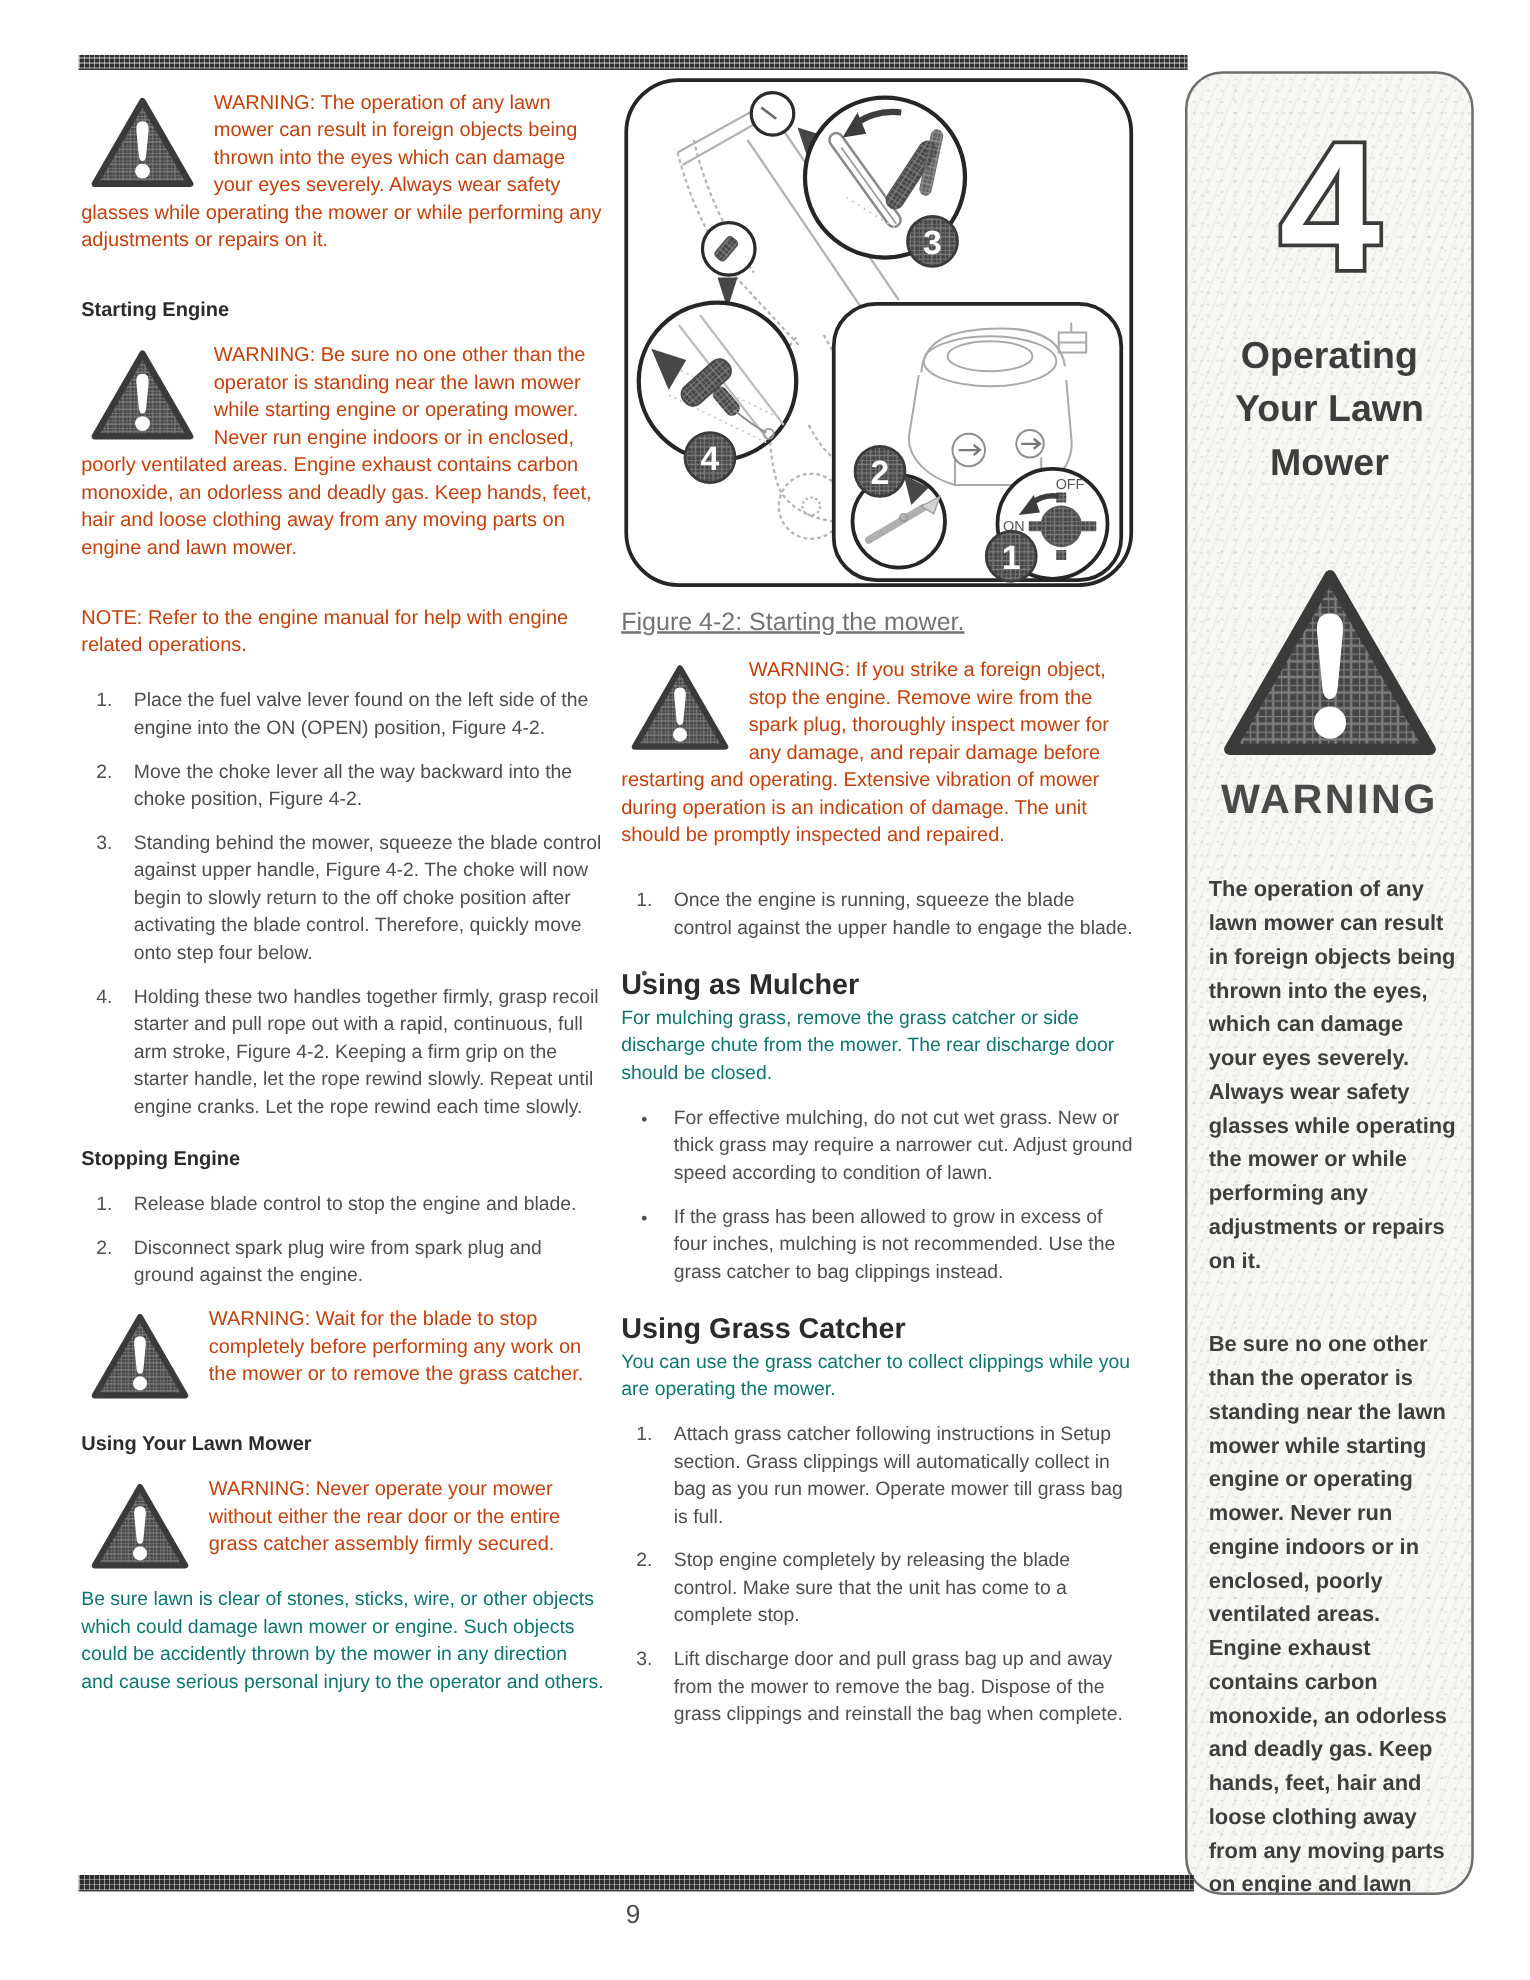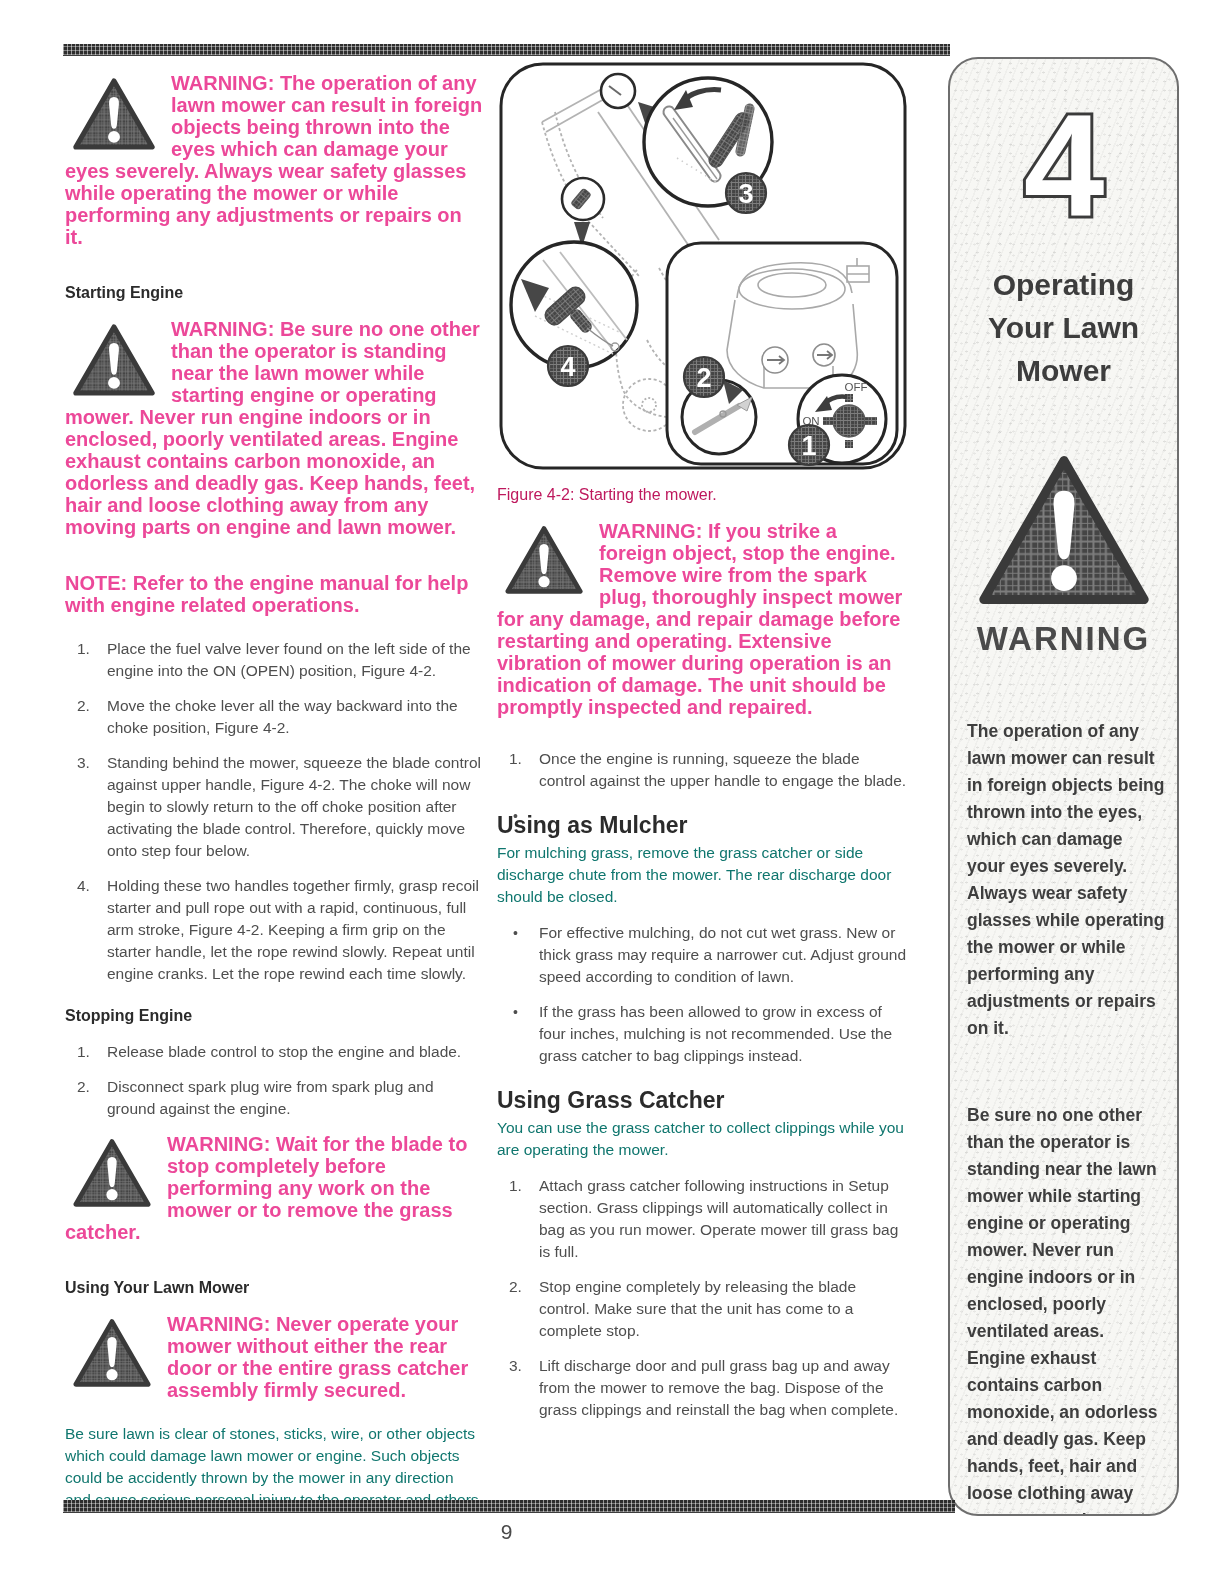--- a/index.html
+++ b/index.html
@@ -26,35 +26,35 @@
 
   
   .col-left{position:absolute;left:65px;top:72px;width:418px;}
   .col-mid{position:absolute;left:497px;top:60px;width:412px;}
 
   h2,h3{font-weight:bold;color:#2b2b2b;}
   h2{font-size:16px;margin:22px 0 16px 0;}
   h3{font-size:23px;margin:20px 0 3px 0;}
   p{margin:0 0 14px 0;}
   .body-text{font-size:15.5px;line-height:22px;color:#0f766e;}
-  .bold-text{font-size:20px;line-height:22px;font-weight:bold;color:#ec4899;}
+  .bold-text{font-size:16px;line-height:22px;font-weight:normal;color:#c2410c;}
   .note-text{margin:4px 0 22px 0;}
 
   .warn-block{margin:0 0 20px 0;}
   .warn-block:after{content:"";display:block;clear:both;}
   .warn-tri{float:left;margin:3px 13px 3px 5px;}
 
   
   .step{position:relative;padding-left:42px;margin-bottom:13px;font-size:15.5px;line-height:22px;color:#4e4e4e;}
   .step .marker{position:absolute;left:12px;top:0;}
   .bullet-list .step .marker{left:16px;font-size:14px;}
 
   
   .figure-box{margin:0 0 0 0;}
-  .caption{font-size:16px;color:#be185d;margin:10px 0 16px 0;}
+  .caption{font-size:20px;color:#737373;margin:10px 0 16px 0;text-decoration:underline;}
 
   
   .sidebar{
     position:absolute;left:948px;top:57px;width:231px;height:1459px;
     box-sizing:border-box;border:2px solid #6e6e6e;border-radius:30px;
     background-color:#f7f7f4;
     background-image:
       radial-gradient(rgba(60,60,60,0.13) 1px, transparent 1.4px),
       radial-gradient(rgba(60,60,60,0.09) 1px, transparent 1.4px),
       repeating-linear-gradient(112deg, rgba(0,0,0,0.03) 0 1.5px, transparent 1.5px 8px);
@@ -66,21 +66,21 @@
   .sidebar-title{
     font-size:30px;line-height:43px;font-weight:bold;color:#3d3d3d;
     text-align:center;margin:38px 6px 0 6px;
   }
   .sidebar-tri{display:block;margin:56px auto 8px auto;}
   .sidebar-warning{
     text-align:center;font-size:33px;font-weight:bold;letter-spacing:2px;color:#4a4a4a;
   }
   .sidebar p{
     font-weight:bold;font-size:17.5px;line-height:27px;color:#3e3e3e;
-    margin:60px 0 0 0;padding:0 12px 0 17px;
+    margin:40px 0 0 0;padding:0 12px 0 17px;
   }
 </style>
 </head>
 <body>
 
 <svg width="0" height="0" style="position:absolute" aria-hidden="true">
   <defs>
     <pattern id="xh" width="7" height="7" patternUnits="userSpaceOnUse">
       <rect width="7" height="7" fill="#454545"></rect>
       <path d="M0 0H7M0 3.5H7" stroke="#7d7d7d" stroke-width="1.1"></path>

